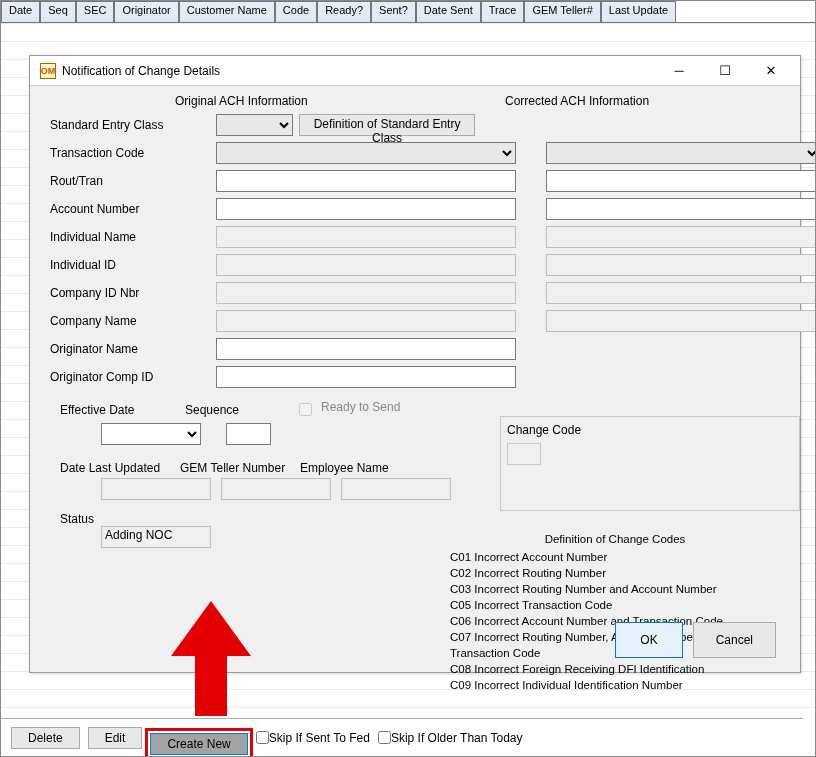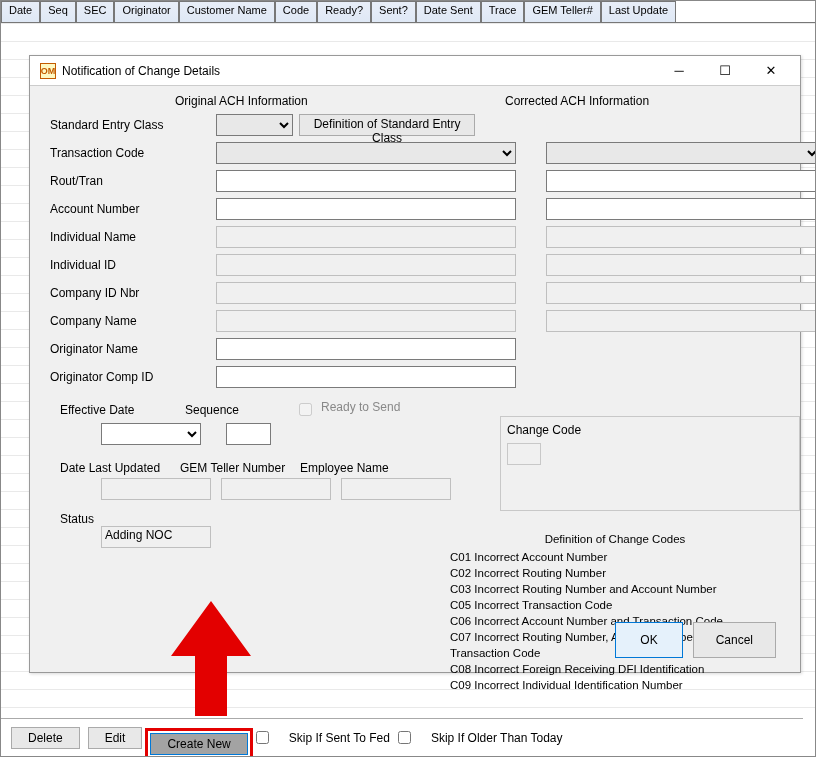--- a/index.html
+++ b/index.html
@@ -59,21 +59,21 @@
     cursor: pointer;
     font-family: inherit;
   }
   .btn.create-new-highlight {
     outline: 3px solid #e30000;
     outline-offset: 2px;
     border: 1px solid #0078d7;
     background: #a3a3a3;
     margin-top: 12px;
   }
-  .chk { display:flex; align-items:center; gap:20px; cursor:pointer; }
+  .chk { display:flex; align-items:center; gap:0; cursor:pointer; }
   .chk input { margin:0; }
 
   
   .dialog {
     position: absolute;
     left: 28px; top: 54px;
     width: 772px;
     height: 618px;
     border: 1px solid #999;
     background: #f0f0f0;

